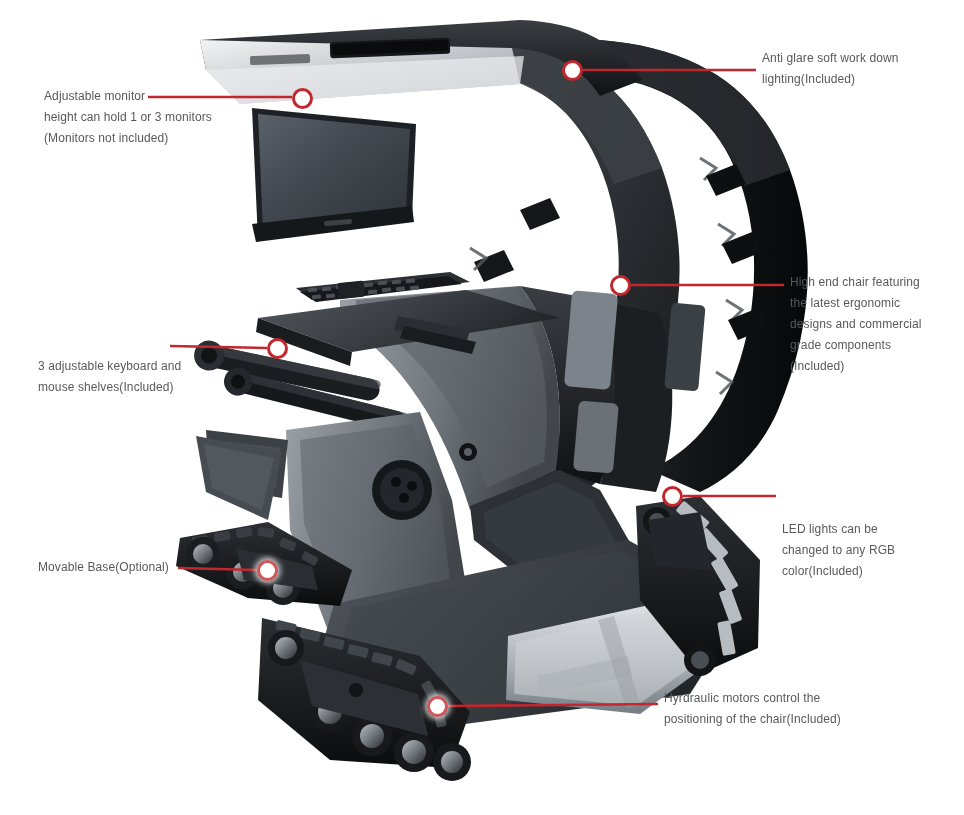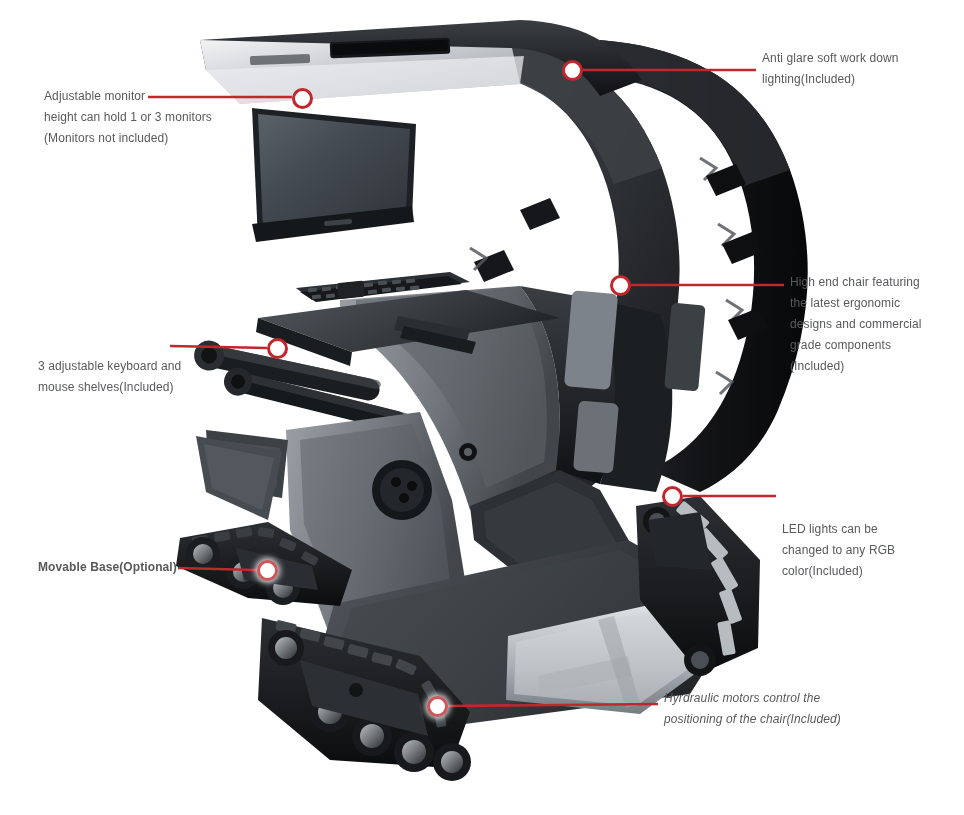--- a/index.html
+++ b/index.html
@@ -369,18 +369,18 @@
       <div class="callout-text right" style="left: 790px; top: 272px;">High end chair featuring
 the latest ergonomic
 designs and commercial
 grade components
 (Included)</div>
       <div class="callout-text left" style="left: 2px; top: 356px;">3 adjustable keyboard and
 mouse shelves(Included)</div>
       <div class="callout-text right" style="left: 782px; top: 471px; margin-top: 48px;">LED lights can be
 changed to any RGB
 color(Included)</div>
-      <div class="callout-text left" style="left: 2px; top: 557px; font-weight: bold;">Movable Base(Optional)</div>
-      <div class="callout-text right" style="left: 664px; top: 688px; font-style: italic;">Hyrdraulic motors control the
+      <div class="callout-text left" style="left: 2px; top: 557px;">Movable Base(Optional)</div>
+      <div class="callout-text right" style="left: 664px; top: 688px;">Hyrdraulic motors control the
 positioning of the chair(Included)</div>
     </div>
 
 </div>
 
 </body></html>

